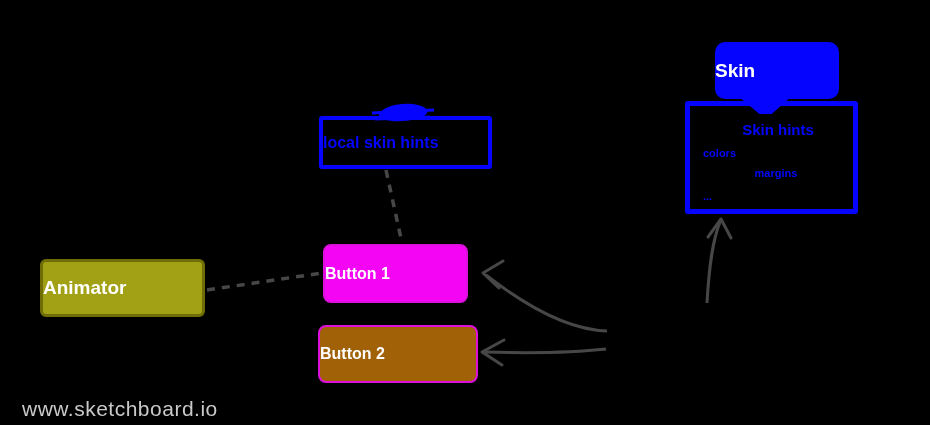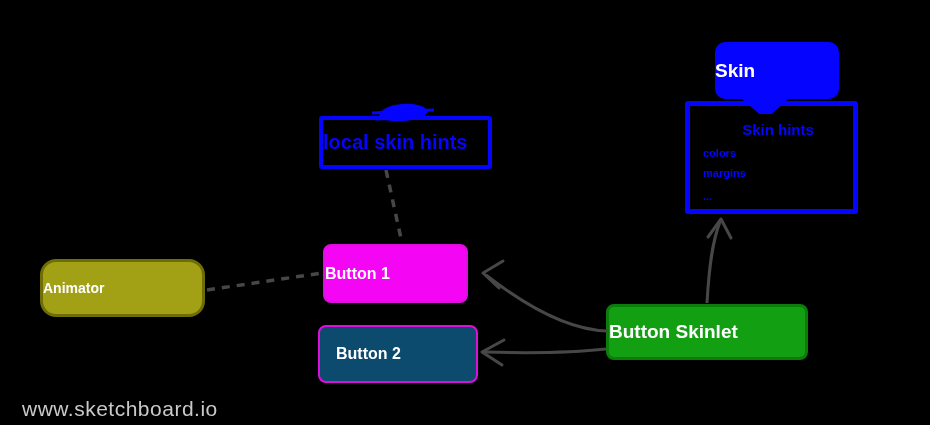--- a/index.html
+++ b/index.html
@@ -26,23 +26,23 @@
     position:absolute;left:685px;top:101px;width:173px;height:113px;
     border:5px solid;border-radius:3px;box-sizing:border-box;
     background:transparent;cursor:pointer;
   }
   #skin-hints-box .hint-title{font-weight:bold;font-size:15px;margin:15px 0 9px 13px;text-align:center;}
   #skin-hints-box .hint-item{font-weight:bold;font-size:11px;margin:0 4px 8px 13px;line-height:12px;}
   #skin-hints-box .hint-item.last{margin-top:11px;}
   #local-hints-box{
     left:319px;top:116px;width:173px;height:53px;
     border:4px solid;border-radius:3px;
-    background:transparent;font-size:20px;
+    background:transparent;font-size:16px;
   }
-  #animator-box{left:40px;top:259px;width:165px;height:58px;border-radius:16px;border:3px solid;font-size:14px;}
+  #animator-box{left:40px;top:259px;width:165px;height:58px;border-radius:6px;border:3px solid;font-size:19px;}
   #button1-box{left:323px;top:244px;width:145px;height:59px;border-radius:8px;border:2px solid;font-size:16px;}
   #button2-box{left:318px;top:325px;width:160px;height:58px;border-radius:8px;border:2px solid;font-size:16px;}
   #skinlet-box{left:606px;top:304px;width:202px;height:56px;border-radius:8px;border:3px solid;font-size:19px;}
   #edge-layer{position:absolute;left:0;top:0;width:930px;height:425px;pointer-events:none;}
   #edge-layer path{pointer-events:stroke;}
   #watermark{
     position:absolute;left:22px;top:378px;
     font-size:21px;letter-spacing:0.5px;
   }
 </style>
@@ -53,43 +53,40 @@
 
   <div class="node" id="skin-box" style="background: rgb(4, 4, 255);">
     <span style="color: rgb(255, 255, 255);">Skin</span>
   </div>
 
   <div id="skin-tab" style="background: rgb(4, 4, 255);"></div>
 
   <div id="skin-hints-box" style="border-color: rgb(4, 4, 255);">
     <div class="hint-title" style="color: rgb(4, 4, 255);">Skin hints</div>
     <div class="hint-item" style="color: rgb(4, 4, 255);">colors</div>
-    <div class="hint-item" style="color: rgb(4, 4, 255);">margins</div>
+    <div class="hint-item" style="color: rgb(4, 4, 255); text-align: center;">margins</div>
     <div class="hint-item last" style="color: rgb(4, 4, 255);">...</div>
   </div>
 
   <div class="node" id="local-hints-box" style="border-color: rgb(4, 4, 255);">
     <span style="color: rgb(4, 4, 255);">local skin hints</span>
   </div>
 
   <div class="node" id="animator-box" style="background: rgb(162, 160, 21); border-color: rgb(111, 109, 5);">
     <span style="color: rgb(255, 255, 255);">Animator</span>
   </div>
 
   <div class="node" id="button1-box" style="background: rgb(244, 5, 244); border-color: rgb(221, 15, 221);">
     <span style="color: rgb(255, 255, 255);">Button 1</span>
   </div>
 
-  <div class="node" id="button2-box" style="background: #0c4a6e; border-color: rgb(221, 15, 221); padding-left: 16px;">
+  <div class="node" id="button2-box" style="background: #a16207; border-color: rgb(221, 15, 221);">
     <span style="color: rgb(255, 255, 255);">Button 2</span>
   </div>
 
-  <div class="node" id="skinlet-box" style="background: rgb(18, 160, 18); border-color: rgb(11, 125, 11);">
-    <span style="color: rgb(255, 255, 255);">Button Skinlet</span>
-  </div>
 
   <svg id="edge-layer" viewBox="0 0 930 425" xmlns="http://www.w3.org/2000/svg">
 
     <path d="M379,115 C383,106 398,103 412,104 C422,105 428,108 427,113 C424,119 406,122 392,121 C383,120 378,119 379,115 Z" stroke="none" style="fill: rgb(4, 4, 255);"></path>
     <path d="M372,113 L434,110 M375,119 L430,117" fill="none" stroke-width="3" style="stroke: rgb(4, 4, 255);"></path>
 
     <path d="M386,170 L402,243" fill="none" stroke-width="3.5" stroke-dasharray="8 7" style="stroke: rgb(71, 71, 71);"></path>
 
     <path d="M207,290 L322,273" fill="none" stroke-width="3.5" stroke-dasharray="8 7" style="stroke: rgb(71, 71, 71);"></path>
 

